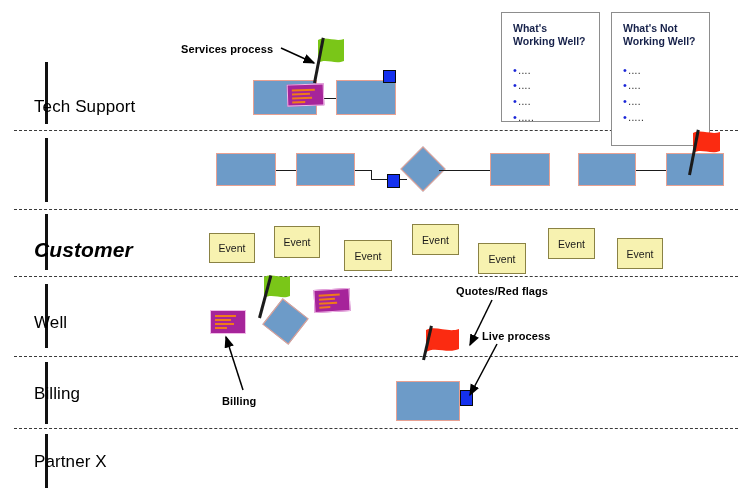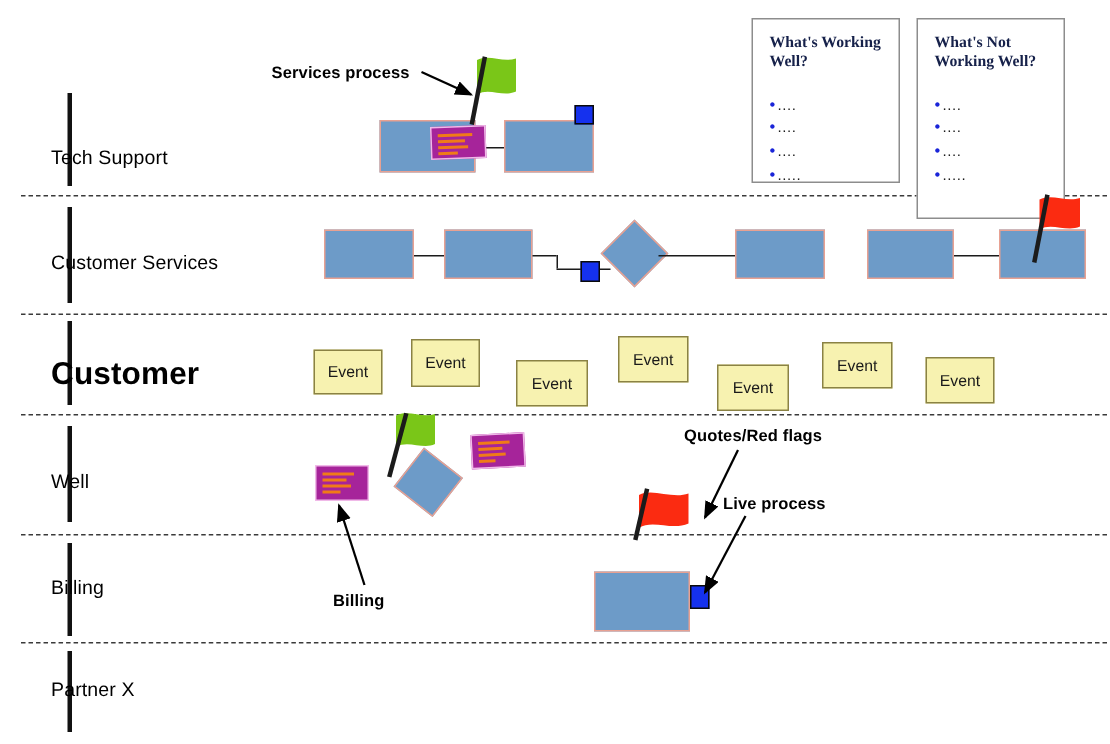--- a/index.html
+++ b/index.html
@@ -5,23 +5,23 @@
   html,body{margin:0;padding:0;background:#ffffff;}
   body{width:740px;height:496px;overflow:hidden;
        font-family:"Liberation Sans","DejaVu Sans",sans-serif;color:#000;}
   #canvas{position:relative;width:740px;height:496px;}
 
   
   .lane-divider{position:absolute;left:14px;right:2px;height:0;
       border-top:1.6px dashed #3a3a3a;}
   .lane-spine{position:absolute;left:45px;width:0;
       border-left:3px solid #111;}
-  .lane-label{position:absolute;left:34px;font-size:13px;
+  .lane-label{position:absolute;left:34px;font-size:17px;
       letter-spacing:.1px;white-space:nowrap;color:#000;}
-  .lane-label.big{font-size:21px;font-weight:bold;}
+  .lane-label.big{font-size:21px;font-weight:bold;font-style:italic;}
 
   
   .pbox{position:absolute;background:#6d9bc8;border:1.5px solid #e8a192;
         box-sizing:border-box;}
   .pdiamond{position:absolute;background:#6d9bc8;border:1.5px solid #e8a192;
         box-sizing:border-box;transform:rotate(45deg);}
   .connector{position:absolute;height:0;border-top:1.4px solid #1b1b1b;}
   .connector.v{width:0;height:auto;border-top:none;border-left:1.4px solid #1b1b1b;}
   .bluesq{position:absolute;background:#1531ee;border:1.4px solid #0a0a0a;
         box-sizing:border-box;}
@@ -37,21 +37,21 @@
         justify-content:center;font-size:10.5px;color:#1a1a1a;}
 
   
   .flag{position:absolute;}
   .flag .pole{position:absolute;background:#1b1b1b;width:3px;height:100%;
         left:2px;top:0;transform:rotate(11deg);transform-origin:bottom center;}
 
   
   .card{position:absolute;background:#fff;border:1.5px solid #8d8d8d;
         box-sizing:border-box;padding:9px 9px 6px 11px;}
-  .card-title{font-size:10.5px;font-weight:bold;color:#16214a;line-height:1.28;font-family:Liberation Serif, serif;}
+  .card-title{font-size:10.5px;font-weight:bold;color:#16214a;line-height:1.28;}
   .card-bullets{margin-top:14px;}
   .card-bullets div{font-size:10px;color:#1a1a1a;line-height:1.42;
         letter-spacing:.4px;}
   .card-bullets div::before{content:"\2022";color:#1a25d8;margin-right:1px;
         font-size:11px;}
 
   
   .anno{position:absolute;font-size:11px;font-weight:bold;color:#000;
         white-space:nowrap;letter-spacing:.1px;}
   .annosvg{position:absolute;left:0;top:0;width:740px;height:496px;
@@ -69,21 +69,20 @@
   <div class="lane-divider" style="top:428px;border-top-style:dashed;border-top-width:1.4px"></div>
 
   <div class="lane-spine" style="top:62px;height:62px"></div>
   <div class="lane-spine" style="top:138px;height:64px"></div>
   <div class="lane-spine" style="top:214px;height:56px"></div>
   <div class="lane-spine" style="top:284px;height:64px"></div>
   <div class="lane-spine" style="top:362px;height:62px"></div>
   <div class="lane-spine" style="top:434px;height:54px"></div>
 
   <div class="lane-label" style="top:97px">Tech Support</div>
-  <div class="lane-label" style="top:167px">Customer Services</div>
   <div class="lane-label big" style="top:238px">Customer</div>
   <div class="lane-label" style="top:313px">Well</div>
   <div class="lane-label" style="top:384px">Billing</div>
   <div class="lane-label" style="top:452px">Partner X</div>
 
   <div class="pbox" style="left:253px;top:80px;width:64px;height:35px"></div>
   <div class="pbox" style="left:336px;top:80px;width:60px;height:35px"></div>
   <div class="connector" style="left:317px;top:98px;width:19px"></div>
 
   <div class="pdoc" style="left:287px;top:84px;width:37px;height:22px;transform:rotate(-2deg)">

